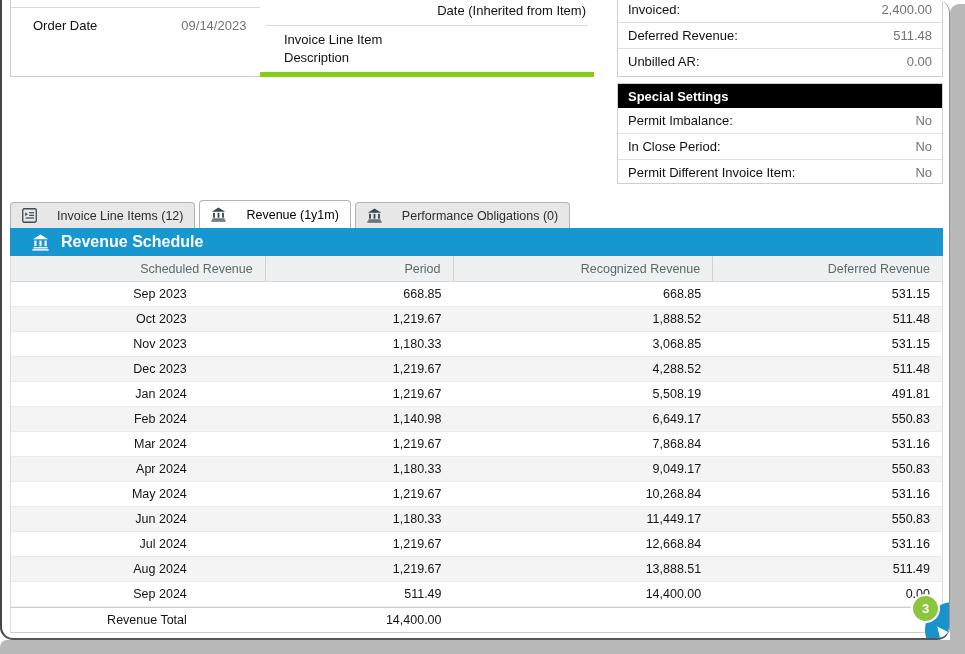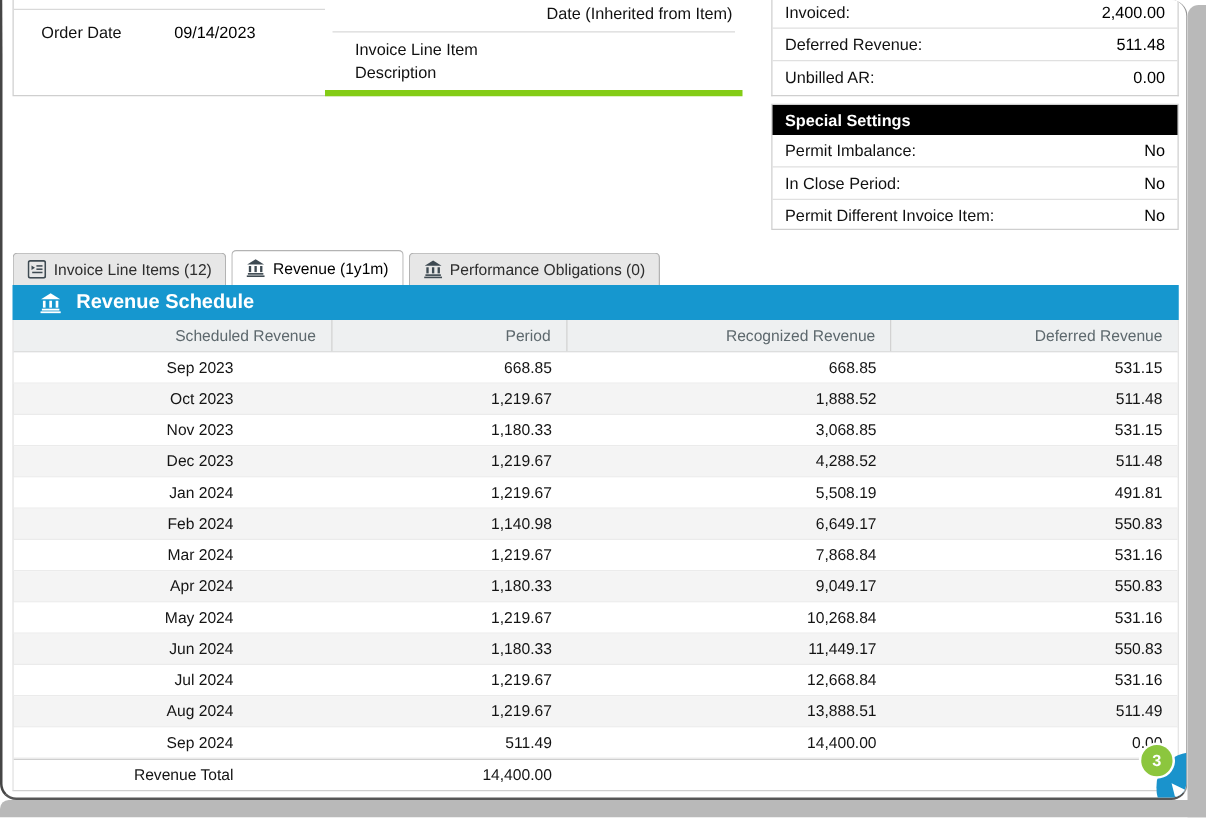--- a/index.html
+++ b/index.html
@@ -11,41 +11,41 @@
   
   .window{position:absolute;left:0;top:0;width:950px;height:640px;background:#fff;
           border-left:2px solid #454545;border-bottom:2px solid #565656;border-right:1px solid #949494;
           border-radius:0 13px 13px 13px;overflow:hidden;box-sizing:border-box;}
   
   .panel{position:absolute;background:#fff;border:1px solid #cfcfcf;box-sizing:border-box;}
   .frow{display:flex;justify-content:space-between;align-items:center;height:25px;
         padding:0 10px;border-bottom:1px solid #e0e0e0;font-size:13px;}
   .frow:last-child{border-bottom:none;}
   .frow .lab{color:#111;}
-  .frow .val{color:#000000;}
+  .frow .val{color:#737373;}
   
   .order-panel{left:8px;top:-30px;width:294px;height:107px;}
   .order-panel .cutrow{height:36px;border-bottom:1px solid #d9d9d9;}
   .order-panel .frow{border-bottom:none;height:34px;padding:0 22px 0 22px;justify-content:flex-start;}
-  .order-panel .val{margin-left:42px;}
+  .order-panel .val{margin-left:84px;}
   
   .mid-panel{position:absolute;left:258px;top:0;width:334px;height:77px;box-sizing:border-box;
              border-bottom:5px solid #84cc16;font-size:13px;background:#fff;}
   .mid-top-value{position:absolute;right:8px;top:3px;text-align:right;color:#111;}
   .mid-divider{position:absolute;left:6px;right:6px;top:25px;border-top:1px solid #d9d9d9;}
   .mid-label{position:absolute;left:24px;top:31px;width:150px;line-height:1.35;color:#111;}
   
   .summary-panel{left:615px;top:-3px;width:326px;height:80px;border-top:none;}
   
   .special-panel{left:615px;top:83px;width:326px;height:101px;}
   .blue-head{height:24px;display:flex;align-items:center;padding:0 10px;color:#fff;
              font-size:13px;font-weight:bold;box-sizing:border-box;}
   
   .tabs{position:absolute;left:8px;top:200px;height:28px;display:flex;align-items:flex-end;gap:4px;}
-  .tab{display:flex;align-items:center;gap:6px;height:26px;padding:0 11px;font-size:12.5px;color:#2d2d2d;
+  .tab{display:flex;align-items:center;gap:20px;height:26px;padding:0 11px;font-size:12.5px;color:#2d2d2d;
        background:#e7e7e7;border:1px solid #b3b3b3;border-bottom:none;border-radius:4px 4px 0 0;box-sizing:border-box;cursor:pointer;}
   .tab.active{background:#fff;height:28px;color:#000;}
   .tab svg{flex:0 0 auto;}
   
   .blue-bar{position:absolute;left:8px;top:228px;width:933px;height:28px;display:flex;align-items:center;
             gap:12px;padding:0 0 0 22px;color:#fff;font-size:16px;font-weight:bold;box-sizing:border-box;}
   
   .rtable{position:absolute;left:8px;top:256px;width:933px;border-left:1px solid #dcdcdc;border-right:1px solid #dcdcdc;
           border-bottom:1px solid #cfcfcf;box-sizing:border-box;font-size:12.5px;}
   .thead{display:flex;height:26px;background:#eef0f1;color:#5d686d;border-bottom:1px solid #d7d7d7;box-sizing:border-box;}

